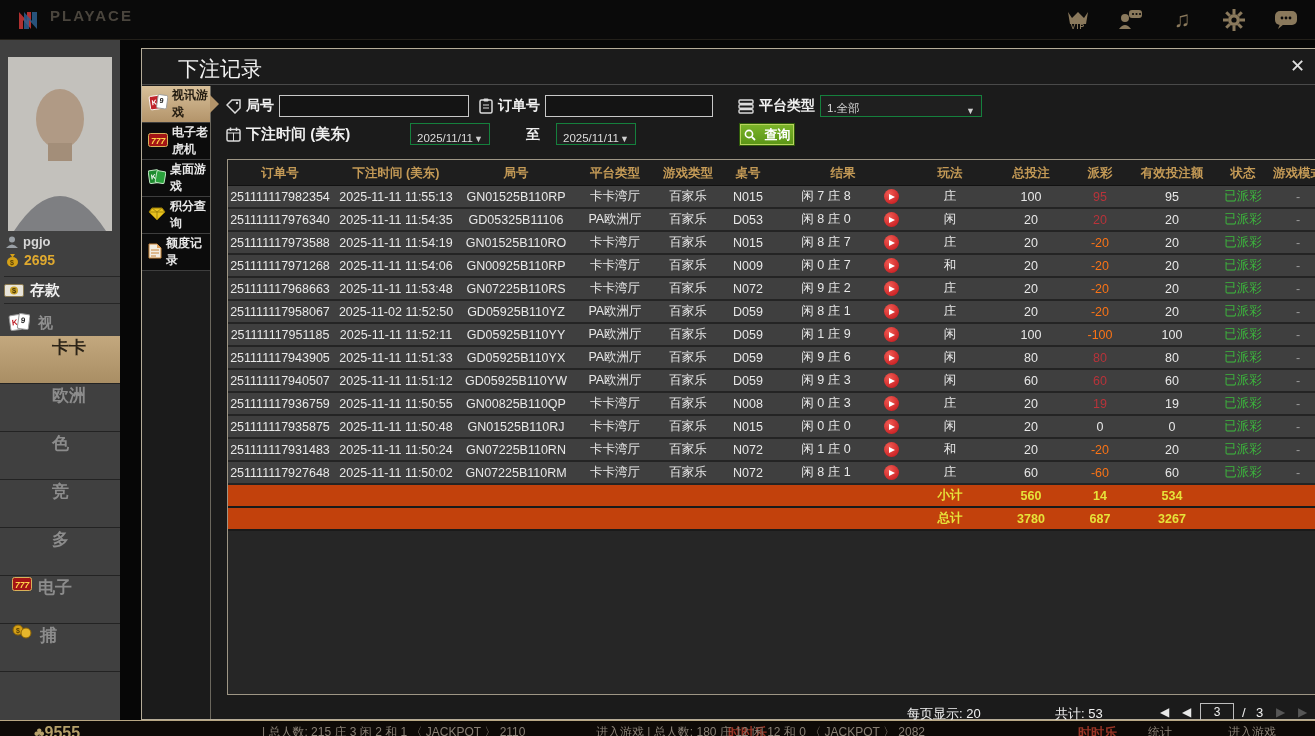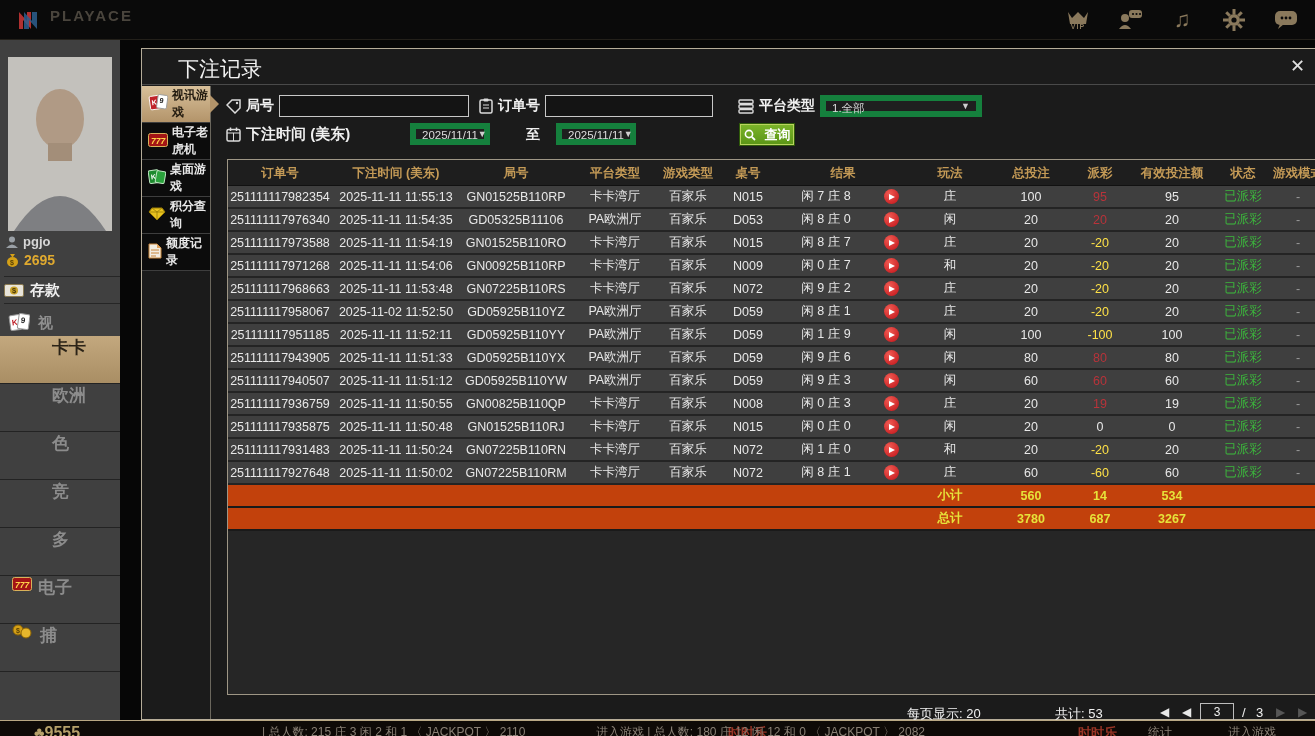--- a/index.html
+++ b/index.html
@@ -42,35 +42,35 @@
 
   #dlg-tabs { position:absolute; left:0; top:37px; width:68px; }
   .dtab { position:relative; width:68px; height:37px; background:#0c0c0c; display:flex; align-items:center; gap:4px; padding-left:6px; color:#e8e8e8; font-size:12px; font-weight:bold; border-bottom:1px solid #3e3e3e; cursor:pointer; }
   .dtab.active { background:linear-gradient(#d8c09a,#b3946a); color:#241c10; }
   .dtab.active::after { content:""; position:absolute; right:-9px; top:50%; margin-top:-9px; border-left:9px solid #b3946a; border-top:9px solid transparent; border-bottom:9px solid transparent; }
 
   
   .flabel { color:#f0f0f0; font-size:14px; font-weight:bold; }
   .fgroup { position:absolute; display:flex; align-items:center; gap:5px; height:22px; }
   .finput { background:#141414; border:1px solid #c8c8c8; height:22px; color:#eee; font-size:12px; padding:0 4px; }
-  .fselect { background:#1f1f1f; border:6px solid #15803d; height:22px; color:#dcdcdc; font-size:11.5px; display:flex; align-items:flex-start; justify-content:space-between; padding:0 6px; cursor:pointer; }
+  .fselect { background:#1f1f1f; border:1px solid #15803d; height:22px; color:#dcdcdc; font-size:11.5px; display:flex; align-items:flex-end; justify-content:space-between; padding:0 6px; cursor:pointer; }
   .fselect .arr { font-size:9px; color:#cfcfcf; }
   #btn-search { position:absolute; left:597px; top:74px; width:56px; height:23px; background:linear-gradient(#7cb52a,#5a9416); border:1px solid #2f5a0a; box-shadow:inset 0 0 0 1px #b9d45e; color:#fff; font-size:13px; font-weight:bold; display:flex; align-items:center; justify-content:center; gap:9px; cursor:pointer; }
 
   
   #tablebox { position:absolute; left:85px; top:110px; width:1098px; height:536px; border:1px solid #9e9685; background:#262626; }
   .trow { display:grid; grid-template-columns:104px 128px 112px 86px 60px 60px 96px 34px 84px 78px 60px 84px 58px 52px; width:1096px; }
   .trow > div { display:flex; align-items:center; justify-content:center; overflow:hidden; white-space:nowrap; }
   #thead { height:26px; background:#1e1e1e; color:#c49a56; font-size:12.5px; font-weight:bold; border-bottom:1px solid #111; }
   #thead > div { height:26px; }
   .drow { height:23px; background:#3f3f3f; border-bottom:2px solid #242424; color:#e8e8e8; font-size:12.5px; }
   .drow > div { height:21px; }
   .span2 { grid-column:span 2; }
   .pos { color:#b8333a; }
-  .neg { color:#fde047; }
+  .neg { color:#f97316; }
   .zero { color:#e8e8e8; }
   .status-ok { color:#3cb83c; }
   .mode { color:#9a9a9a; }
   .sumrow { height:23px; background:#c2410c; border-bottom:2px solid #1a1a1a; color:#e6e23a; font-size:12.5px; font-weight:bold; }
   .playbtn { width:15px; height:15px; border-radius:50%; background:radial-gradient(circle at 35% 30%, #f05a52, #c11218); display:flex; align-items:center; justify-content:center; cursor:pointer; }
   .playbtn::after { content:""; border-left:6px solid #fff; border-top:3.5px solid transparent; border-bottom:3.5px solid transparent; margin-left:2px; }
 
   
   #pager { position:absolute; left:0; right:0; top:652px; height:26px; color:#f0f0f0; font-size:13px; }
   #pager span { position:absolute; top:4px; }

